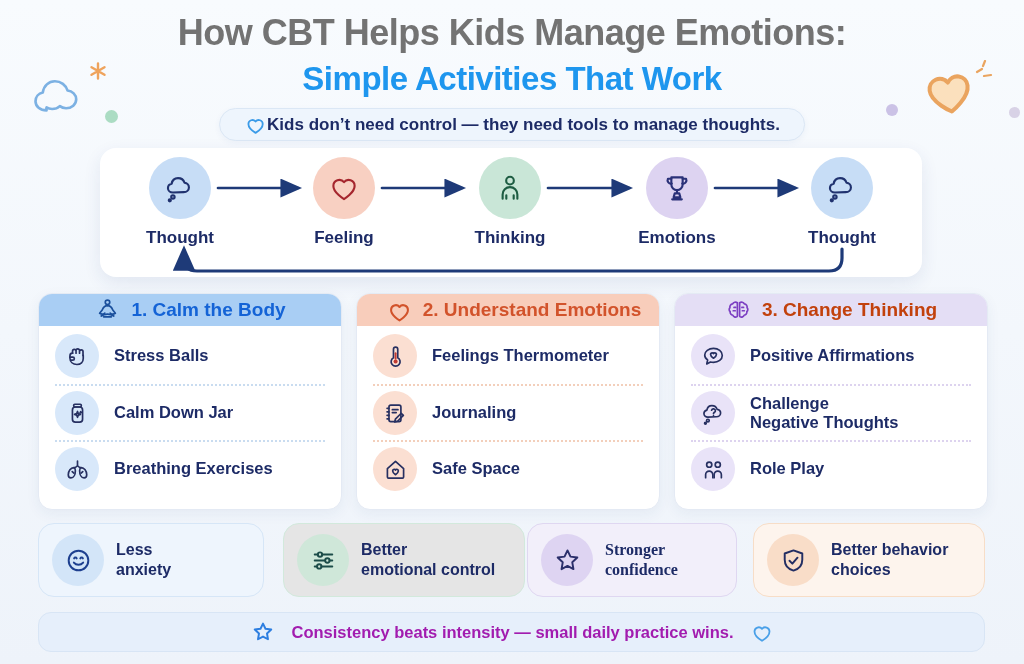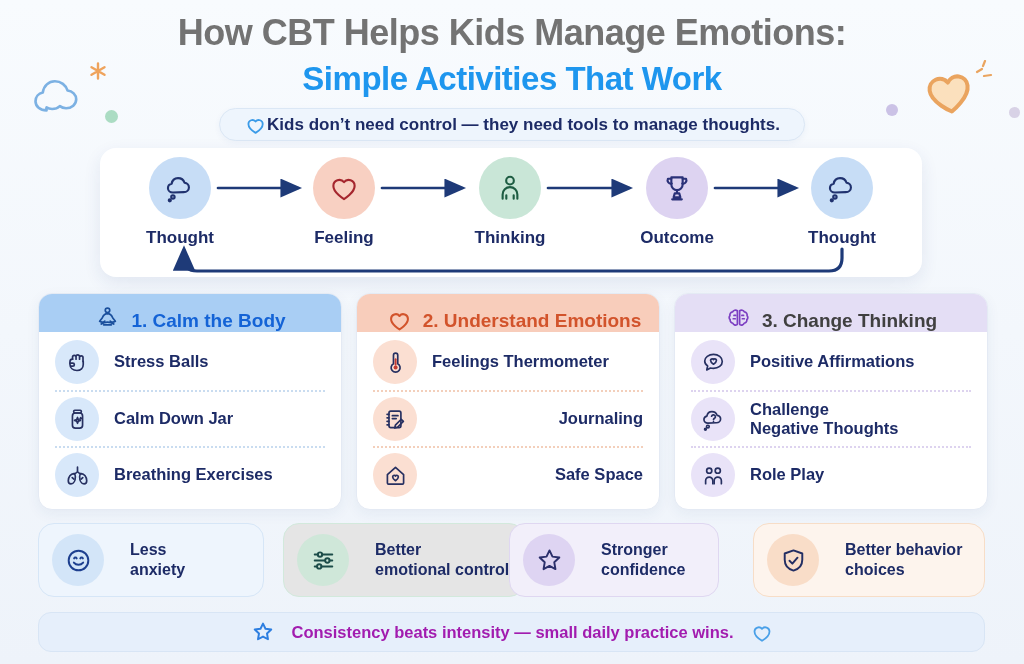--- a/index.html
+++ b/index.html
@@ -45,43 +45,43 @@
   .fc-2 { background:#c9e6d7; color:#1d5c42; }
   .fc-3 { background:#ddd3f1; color:#2a3178; }
 
   
   .card { position:absolute; top:293px; height:217px; background:#ffffff;
     border:1px solid #e4eaf4; border-radius:14px; overflow:hidden;
     box-shadow:0 4px 14px rgba(30,60,120,.06); }
   .card-1 { left:38px;  width:304px; }
   .card-2 { left:356px; width:304px; }
   .card-3 { left:674px; width:314px; }
-  .card-header { height:38px; display:flex; align-items:flex-end; justify-content:center;
+  .card-header { height:32px; display:flex; align-items:center; justify-content:center;
     gap:10px; font-size:19px; font-weight:800; }
   .ch-1 { background:#a9cef4; color:#1463d6; }
   .ch-2 { background:#f8cdbb; color:#d2532b;padding-left:11px; }
-  .ch-3 { background:#e4def5; color:#404040; }
+  .ch-3 { background:#e4def5; color:#c2410c; }
   .card-body { padding:2px 16px 0 16px; }
   .card-item { display:flex; align-items:center; gap:15px; height:56px; }
   .card-item + .card-item { border-top:2px dotted transparent; }
   .card-1 .card-item + .card-item { border-top-color:#c9dcf0; }
-  .card-2 .card-item + .card-item { border-top-color:#f3cfbb;justify-content:space-between; }
+  .card-2 .card-item + .card-item { border-top-color:#f3cfbb; }
   .card-3 .card-item + .card-item { border-top-color:#ddd3ef; }
   .item-circle { width:44px; height:44px; border-radius:50%; flex:0 0 44px;
     display:flex; align-items:center; justify-content:center; color:#273061; }
   .ic-1 { background:#d8e8fa; } .ic-2 { background:#fbdfd2; } .ic-3 { background:#e9e3f8; }
   .item-label { font-size:16.5px; font-weight:700; color:#1d2b66; line-height:1.18;
     white-space:pre-line; }
 
   
   .chip { position:absolute; top:523px; height:74px; border-radius:16px;
-    display:flex; align-items:center; gap:26px; padding-left:13px; border:1.5px solid; }
+    display:flex; align-items:center; gap:12px; padding-left:13px; border:1.5px solid; }
   .chip-0 { left:38px;  width:226px; background:#eef5fd; border-color:#d6e6f7; }
   .chip-1 { left:283px; width:242px; background:#e5e5e5; border-color:#d2e9dc; }
-  .chip-2 { left:509px; width:210px; background:#f2effa; border-color:#dfd7f1; }
+  .chip-2 { left:527px; width:210px; background:#f2effa; border-color:#dfd7f1;font-family:Liberation Serif, serif; }
   .chip-3 { left:753px; width:232px; background:#fdf4ed; border-color:#f7ddc7; }
   .chip-circle { width:52px; height:52px; border-radius:50%; flex:0 0 52px;
     display:flex; align-items:center; justify-content:center; }
   .cc-0 { background:#d3e5f8; color:#1d3f8f; }
   .cc-1 { background:#cfe7d9; color:#1c4c49; }
   .cc-2 { background:#ded4f2; color:#2b2f6b; }
   .cc-3 { background:#f9ddc8; color:#232e63; }
   .chip-label { font-size:16px; font-weight:800; color:#1d2b66; line-height:1.25;
     white-space:pre-line; }
 
@@ -178,21 +178,21 @@
   </div>
 
   <div class="flow-step fs-3">
     <div class="flow-circle fc-3">
       <svg width="34" height="34" viewBox="0 0 24 24" fill="none" stroke="currentColor" stroke-width="1.5" stroke-linecap="round" stroke-linejoin="round">
         <path d="M8 4.5h8v5a4 4 0 0 1-8 0z"></path>
         <path d="M8 5.5H5.6a2.4 2.4 0 0 0 2.7 3.4M16 5.5h2.4a2.4 2.4 0 0 1-2.7 3.4"></path>
         <path d="M12 13.5v2.3M9.6 18.6l.8-2.8h3.2l.8 2.8zM8.6 20h6.8"></path>
       </svg>
     </div>
-    <div class="flow-label">Outcome</div>
+    <div class="flow-label">Emotions</div>
   </div>
 
   <div class="flow-step fs-4">
     <div class="flow-circle fc-4">
       <svg width="34" height="34" viewBox="0 0 24 24" fill="none" stroke="currentColor" stroke-width="1.5" stroke-linecap="round" stroke-linejoin="round">
         <path d="M7 15.2c-2 0-3.5-1.4-3.5-3.1 0-1.5 1.1-2.8 2.6-3.1C6.5 6.6 8.3 5 10.6 5c2.2 0 4 1.4 4.6 3.3 1.7.2 3.1 1.6 3.1 3.3 0 1.8-1.6 3.3-3.6 3.3z"></path>
         <circle cx="7" cy="18.3" r="1.2"></circle>
           <circle cx="4.8" cy="20.7" r=".75"></circle>
       </svg>
     </div>

